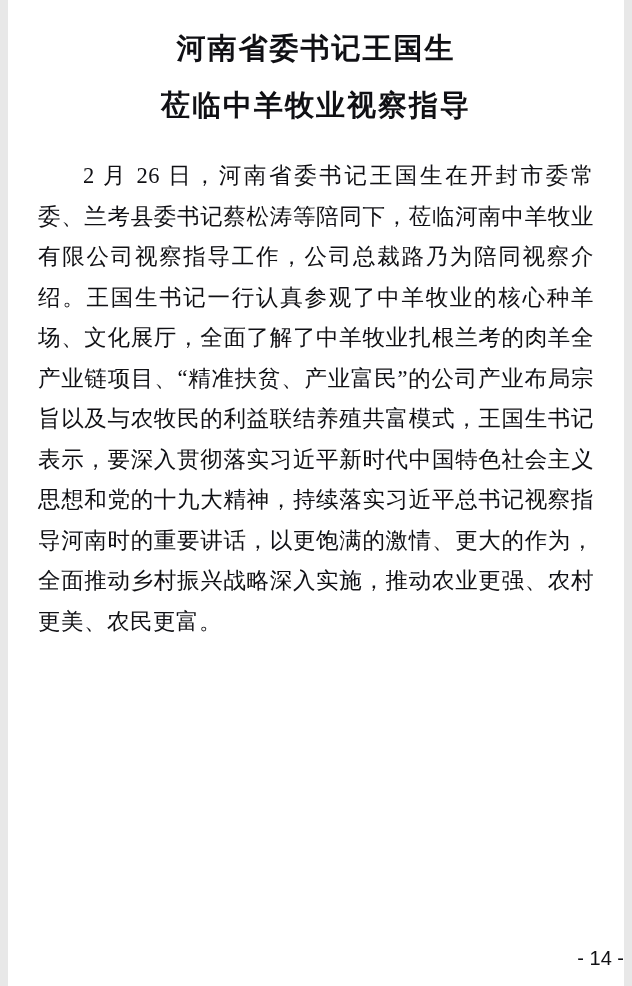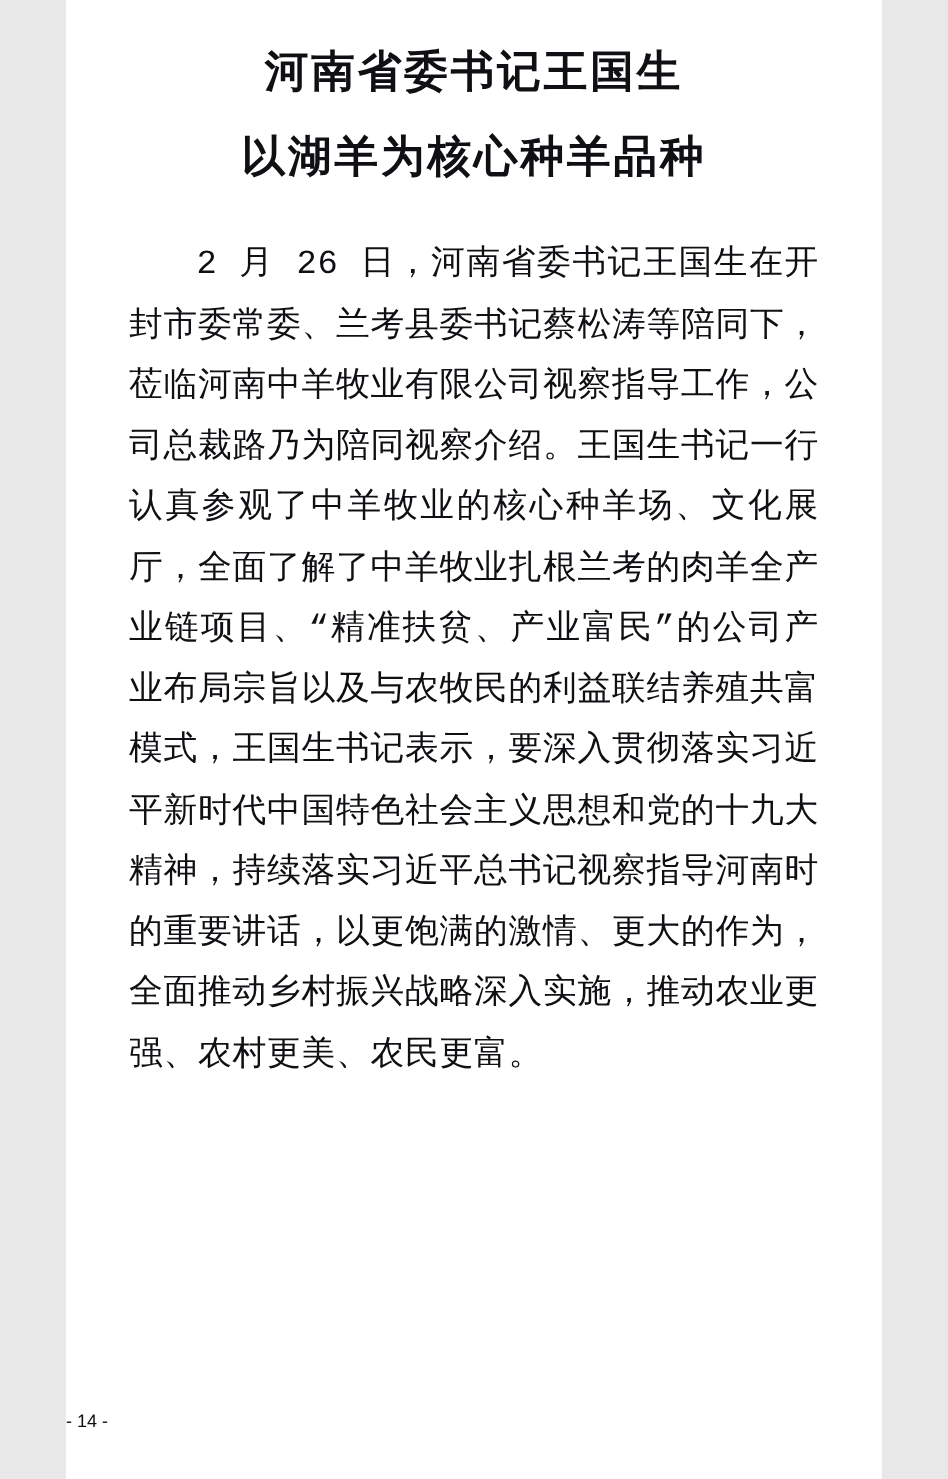--- a/index.html
+++ b/index.html
@@ -7,21 +7,21 @@
     --bg-color: #ffffff;
   }
   * { box-sizing: border-box; }
   html, body {
     margin: 0;
     padding: 0;
     background: #e8e8e8;
   }
   .page {
     position: relative;
-    width: 544px;
+    width: 616px;
     height: 986px;
     margin: 0 auto;
     background: var(--bg-color);
     color: var(--text-color);
     font-family: "Liberation Serif", serif;
     padding: 33px 30px 0 30px;
     overflow: hidden;
   }
   .doc-title {
     margin: 0;
@@ -32,47 +32,46 @@
     letter-spacing: 2px;
     color: var(--text-color);
   }
   .doc-title.second {
     margin-top: 27px;
   }
   .doc-body {
     margin-top: 36px;
   }
   .doc-body p {
-    margin: 12px;
+    margin: 0;
     font-size: 22.5px;
     line-height: 40.5px;
     text-align: justify;
     text-justify: inter-ideograph;
     text-indent: 2em;
     letter-spacing: 0.5px;
     word-break: break-all;
     color: var(--text-color);
-    font-family: Liberation Mono, monospace;
   }
   .page-number {
     position: absolute;
     left: 0;
-    bottom: 32px;
+    bottom: 16px;
     width: 100%;
-    text-align: left;
+    text-align: right;
     font-family: "Liberation Sans", sans-serif;
-    font-size: 12px;
+    font-size: 20px;
     color: var(--text-color);
   }
 </style>
 </head>
 <body>
 
 <div class="page">
   <h1 class="doc-title first">河南省委书记王国生</h1>
-  <h1 class="doc-title second">以湖羊为核心种羊品种</h1>
+  <h1 class="doc-title second">莅临中羊牧业视察指导</h1>
 
   <div class="doc-body">
     <p>2 月 26 日，河南省委书记王国生在开封市委常委、兰考县委书记蔡松涛等陪同下，莅临河南中羊牧业有限公司视察指导工作，公司总裁路乃为陪同视察介绍。王国生书记一行认真参观了中羊牧业的核心种羊场、文化展厅，全面了解了中羊牧业扎根兰考的肉羊全产业链项目、“精准扶贫、产业富民”的公司产业布局宗旨以及与农牧民的利益联结养殖共富模式，王国生书记表示，要深入贯彻落实习近平新时代中国特色社会主义思想和党的十九大精神，持续落实习近平总书记视察指导河南时的重要讲话，以更饱满的激情、更大的作为，全面推动乡村振兴战略深入实施，推动农业更强、农村更美、农民更富。</p>
   </div>
 
   <div class="page-number">- 14 -</div>
 </div>
 
 </body></html>

